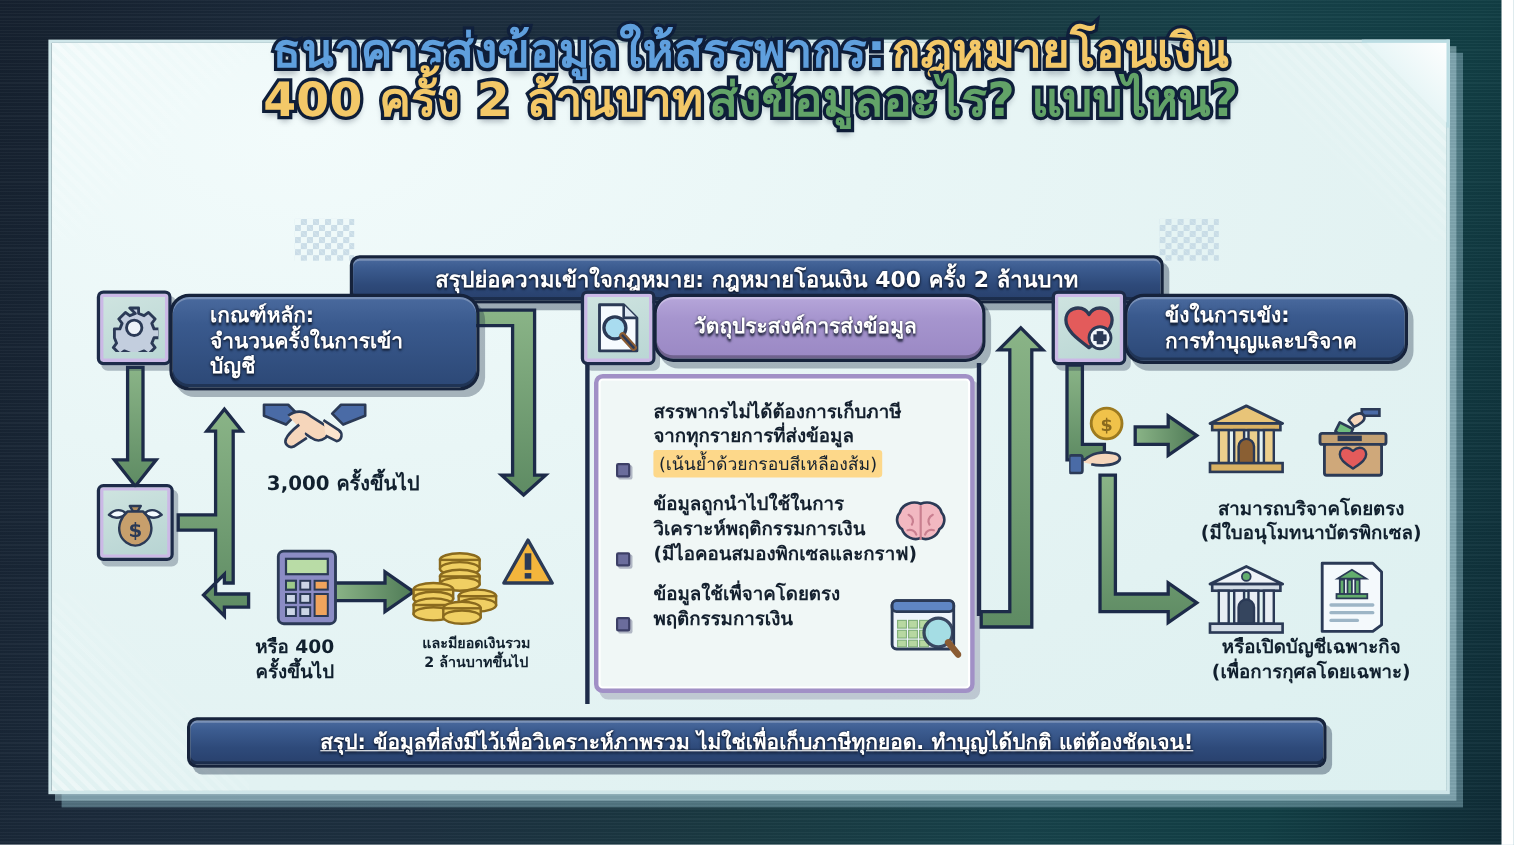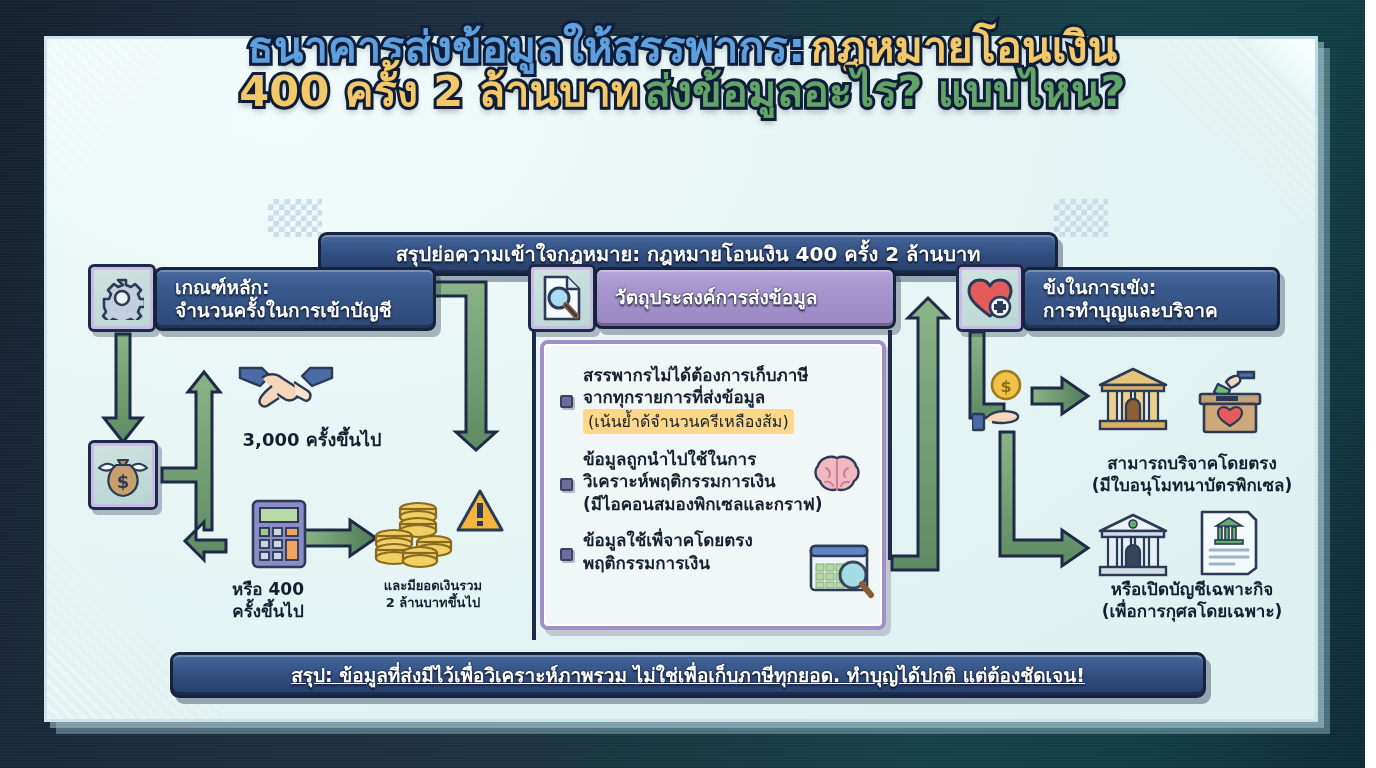--- a/index.html
+++ b/index.html
@@ -162,23 +162,23 @@
     border-radius: 6px;
     background: linear-gradient(160deg, #cfe4e0 0%, #b9d6d4 100%);
     box-shadow: inset 0 0 0 3px #cbb9e6, 4px 5px 0 rgba(30,45,72,.30);
     display: flex; align-items: center; justify-content: center;
     flex: none;
   }
   .hdr-label {
     min-height: 62px;
     margin-left: -2px;
     margin-top: 3px;
-    padding: 6px 18px;
+    padding: 6px 34px;
     border: 3px solid #16233c;
-    border-radius: 8px;
+    border-radius: 18px;
     display: flex; align-items: center;
     box-shadow:
       inset 0 2px 0 rgba(255,255,255,.26),
       inset 0 -3px 0 rgba(0,0,0,.28),
       5px 6px 0 rgba(24,42,68,.33);
   }
   .hdr-label.blue   { background: linear-gradient(180deg,#4a6a9e 0%, #3a5a8e 30%, #2c4876 100%); }
   .hdr-label.purple { background: linear-gradient(180deg,#b6a6da 0%, #a695ce 35%, #9a88c4 100%); }
   .hdr-label .htxt {
     color: #fff; font-weight: 800; font-size: 19px; line-height: 1.22;
@@ -209,21 +209,21 @@
   #center-card {
     position: absolute; z-index: 5;
     left: 540px; top: 340px;
     width: 346px; height: 290px;
     background: #f0f7f6;
     border: 4px solid #a190c6;
     border-radius: 8px;
     box-shadow: 5px 6px 0 rgba(62,52,96,.22), inset 0 0 0 2px #ffffff;
     padding: 20px 16px 14px 16px;
   }
-  .bullet-row { display: flex; align-items: center; margin-bottom: 14px; }
+  .bullet-row { display: flex; align-items: flex-end; margin-bottom: 14px; gap: 11px; }
   .bullet-dot {
     flex: none;
     width: 13px; height: 13px; margin-top: 6px; margin-right: 10px;
     background: #6b6d9c;
     border: 2px solid #3c3f66;
     border-radius: 2px;
     box-shadow: 2px 2px 0 rgba(60,63,102,.35);
   }
   .bullet-text {
     color: #14202e;
@@ -472,21 +472,21 @@
       <div class="htxt">วัตถุประสงค์การส่งข้อมูล</div>
     </div>
   </div>
 
   <div id="center-card">
     <div class="bullet-row">
       <div class="bullet-dot"></div>
       <div>
         <div class="bullet-text">สรรพากรไม่ได้ต้องการเก็บภาษี
 จากทุกรายการที่ส่งข้อมูล</div>
-        <span class="hl">(เน้นย้ำด้จำนวนครีเหลืองส้ม)</span>
+        <span class="hl">(เน้นย้ำด้วยกรอบสีเหลืองส้ม)</span>
       </div>
     </div>
 
     <div class="bullet-row">
       <div class="bullet-dot"></div>
       <div class="bullet-text">ข้อมูลถูกนำไปใช้ในการ
 วิเคราะห์พฤติกรรมการเงิน
 (มีไอคอนสมองพิกเซลและกราฟ)</div>
     </div>
 

